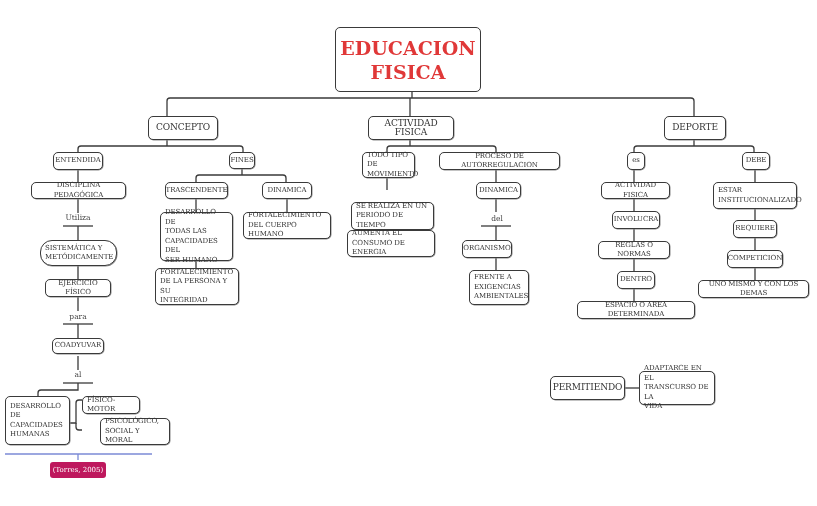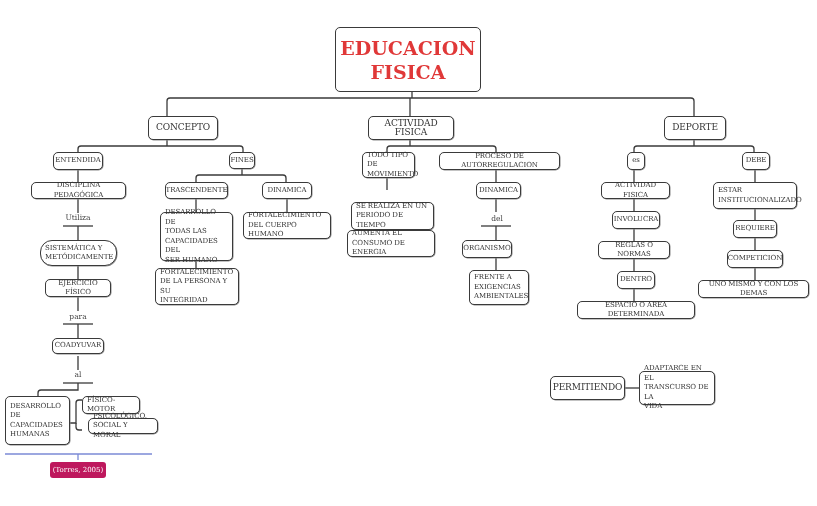--- a/index.html
+++ b/index.html
@@ -101,21 +101,21 @@
 METÓDICAMENTE</div>
   <div class="node center" style="left:45px;top:279px;width:66px;height:18px;">EJERCICIO FÍSICO</div>
   <div class="label" style="left:58px;top:312px;width:40px;">para</div>
   <div class="node center" style="left:52px;top:338px;width:52px;height:16px;">COADYUVAR</div>
   <div class="label" style="left:58px;top:370px;width:40px;">al</div>
   <div class="node" style="left:5px;top:396px;width:65px;height:49px;">DESARROLLO
 DE
 CAPACIDADES
 HUMANAS</div>
   <div class="node" style="left:82px;top:396px;width:58px;height:18px;">FÍSICO-MOTOR</div>
-  <div class="node" style="left:88px;top:418px;width:70px;height:16px;">PSICOLÓGICO,
+  <div class="node" style="left:100px;top:418px;width:70px;height:27px;">PSICOLÓGICO,
 SOCIAL Y MORAL</div>
   <div class="cite" style="left:50px;top:462px;width:56px;height:16px;">(Torres, 2005)</div>
 
   <div class="node center" style="left:229px;top:152px;width:26px;height:17px;">FINES</div>
   <div class="node center" style="left:165px;top:182px;width:63px;height:17px;">TRASCENDENTE</div>
   <div class="node" style="left:160px;top:212px;width:73px;height:49px;">DESARROLLO DE
 TODAS LAS
 CAPACIDADES DEL
 SER HUMANO</div>
   <div class="node" style="left:155px;top:268px;width:84px;height:37px;">FORTALECIMIENTO

